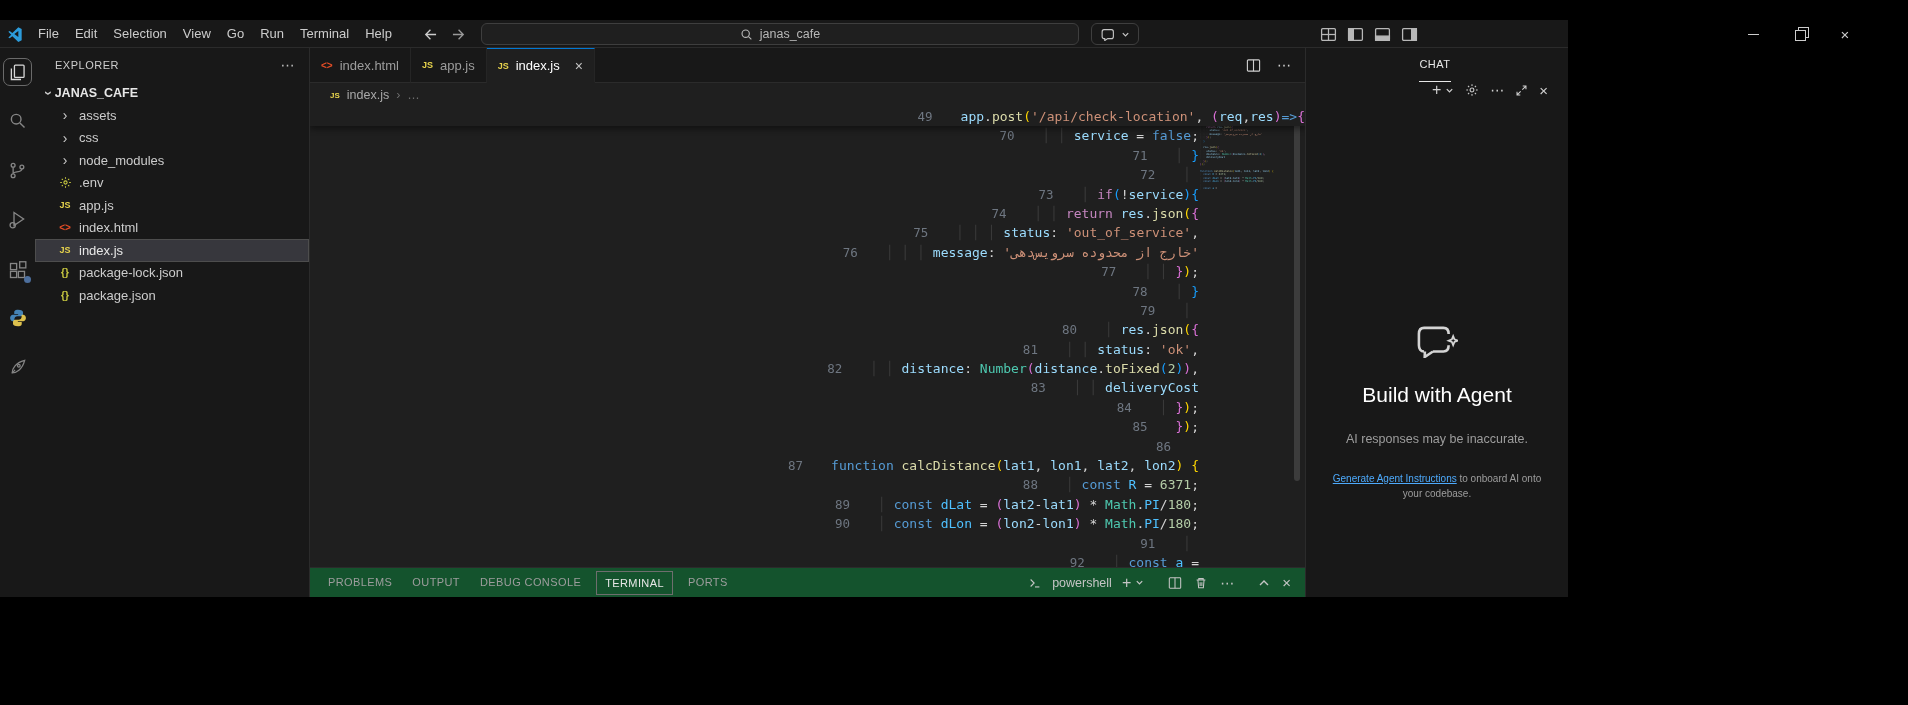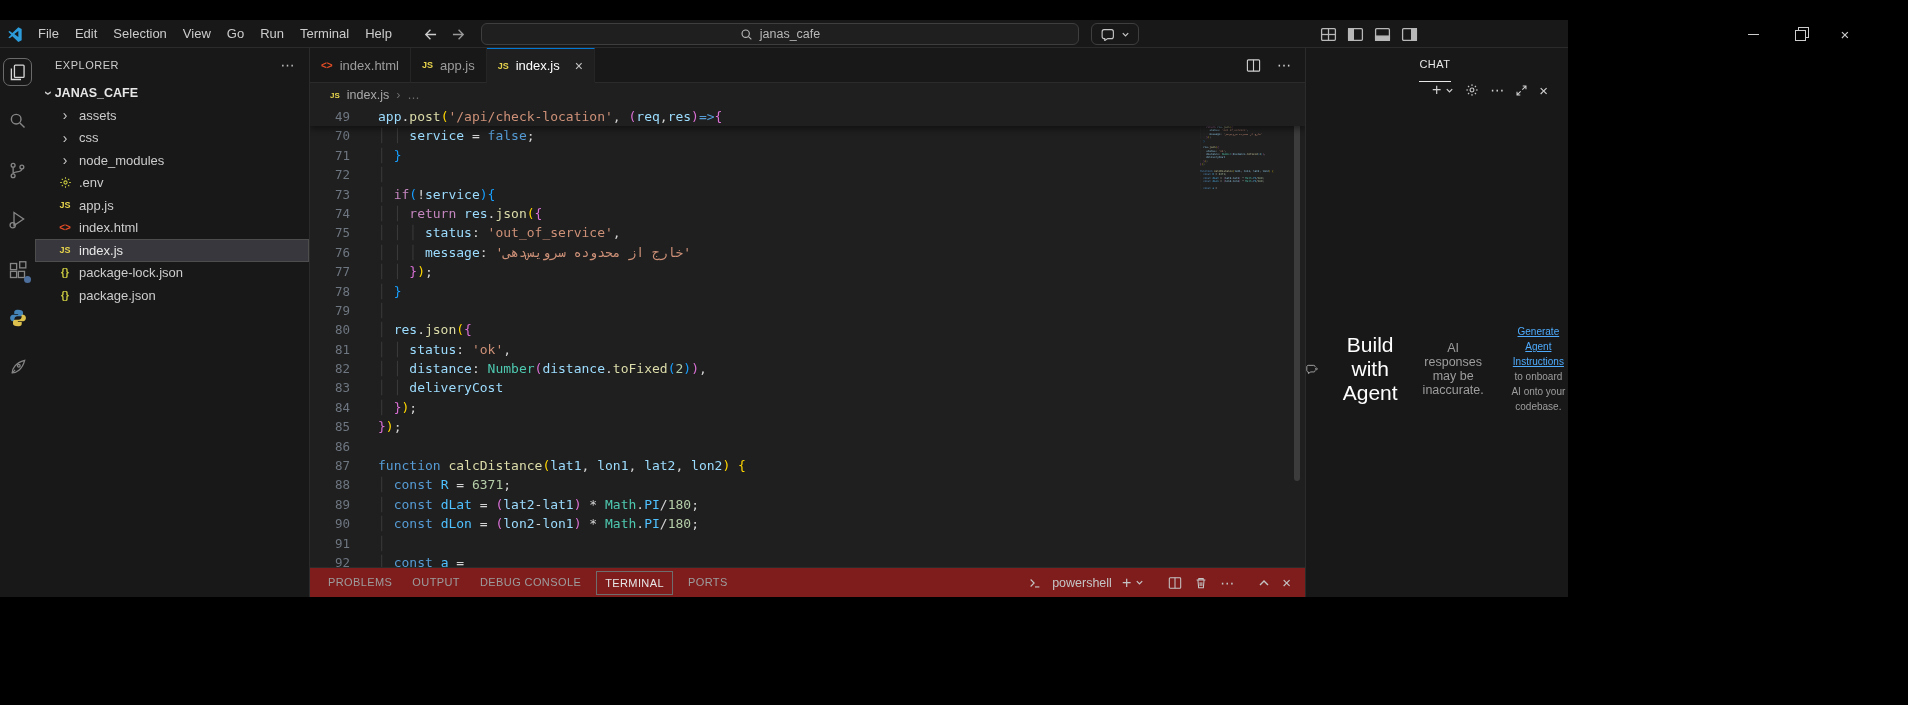--- a/index.html
+++ b/index.html
@@ -56,44 +56,44 @@
   .tab { height:35px; display:flex; align-items:center; padding:0 11px; gap:7px; font-size:13px; color:#9d9d9d;
          border-right:1px solid #252525; border-bottom:1px solid #2b2b2b; background:#181818; }
   .tab.active { background:#1f1f1f; color:#ffffff; border-bottom:1px solid #1f1f1f; border-top:1.5px solid #0078d4; }
   .tab-close { margin-left:8px; color:#c5c5c5; font-size:14px; }
   .tab-fill { flex:1; border-bottom:1px solid #2b2b2b; display:flex; align-items:center; justify-content:flex-end; gap:16px; padding-right:14px; color:#cfcfcf; }
   #breadcrumbs { height:24px; display:flex; align-items:center; padding-left:20px; gap:7px; font-size:12.5px; color:#a9a9a9; background:#1f1f1f; }
   .bc-sep { color:#6e6e6e; }
   #code { position:absolute; left:0; top:59px; right:0; bottom:0; overflow:hidden; }
   #code-lines { position:absolute; left:0; top:19.4px; right:106px; }
   #sticky { position:absolute; left:0; top:0; right:0; height:19.4px; background:#1f1f1f; box-shadow:0 3px 6px rgba(0,0,0,.45); z-index:3; }
-  .cl { display:flex; height:19.4px; font-family:"DejaVu Sans Mono","DejaVu Sans",monospace; font-size:13px; line-height:19.4px; white-space:pre; }
+  .cl { display:flex; height:19.4px; font-family:"DejaVu Sans Mono","DejaVu Sans",monospace; font-size:13px; line-height:19.4px; white-space:pre;justify-content:flex-end; }
   .ln { flex:none; width:40px; text-align:right; margin-right:28px; color:#6e7681; font-size:12.5px; }
   .lc { white-space:pre; }
   #minimap { position:absolute; left:890px; top:2px; width:92px; opacity:.85; overflow:hidden; }
   .ml { height:3.4px; font-family:"DejaVu Sans Mono","DejaVu Sans",monospace; font-size:2.6px; line-height:3.4px; white-space:pre; overflow:hidden; }
   #scrollbar { position:absolute; left:984px; top:2px; width:6px; height:372px; background:rgba(121,121,121,.32); border-radius:3px; }
   .tk-kw{color:#569cd6}.tk-ctrl{color:#c586c0}.tk-var{color:#9cdcfe}.tk-const{color:#4fc1ff}
   .tk-fn{color:#dcdcaa}.tk-str{color:#ce9178}.tk-num{color:#b5cea8}.tk-cls{color:#4ec9b0}
   .tk-pun{color:#d4d4d4}.tk-b1{color:#ffd700}.tk-b2{color:#da70d6}.tk-b3{color:#179fff}.tk-g{color:#3b3b3b}
 
   
   #chat { position:absolute; left:1305px; top:28px; width:263px; height:549px; background:#181818; border-left:1px solid #2b2b2b; }
   .chat-header { height:34px; display:flex; align-items:center; padding:0 20px 0 16px;flex-direction:column; }
   .chat-tab { font-size:11px; letter-spacing:.5px; color:#e7e7e7; height:34px; line-height:33px; border-bottom:1px solid #e7e7e7; }
   .chat-actions { margin-left:auto; display:flex; align-items:center; gap:11px; color:#cfcfcf; }
   .chat-actions .tight { margin-left:-7px; }
-  .chat-body { position:absolute; top:276px; left:0; right:0; display:flex; flex-direction:row; align-items:center; gap:25px; text-align:center; }
+  .chat-body { position:absolute; top:276px; left:0; right:0; display:flex; flex-direction:column; align-items:center; gap:25px; text-align:center; }
   .chat-title { font-size:21px; color:#ffffff; font-weight:400; }
   .chat-note { font-size:12.5px; color:#9d9d9d; }
   .chat-para { font-size:10px; color:#9d9d9d; width:212px; line-height:1.5; }
   .chat-link { color:#4daafc; text-decoration:underline; }
 
   
-  #panel { position:absolute; left:310px; top:547px; width:995px; height:30px; background:#7f1d1d;
+  #panel { position:absolute; left:310px; top:547px; width:995px; height:30px; background:#14532d;
            border-top:1px solid #2b2b2b; display:flex; align-items:center;gap:32px; }
   #panel-tabs { display:flex; align-items:center; margin-left:8px; height:30px; }
   .ptab { font-size:11px; letter-spacing:.4px; color:#9d9d9d; padding:0 10px; line-height:29px; }
   .ptab.active { color:#e7e7e7; border:1px solid #6e6e6e; height:24px; line-height:22px; margin:0 5px; padding:0 8px; }
   .panel-right { margin-left:auto; display:flex; align-items:center; gap:10px; padding-right:14px; color:#c5c5c5; font-size:12.5px; }
   .panel-right .grp { margin-left:14px; display:flex; gap:12px; align-items:center; }
   .icon-btn { display:flex; align-items:center; justify-content:center; color:#c5c5c5; }
   .glyph { font-size:14px; line-height:1; }
   svg { display:block; }
 </style>

